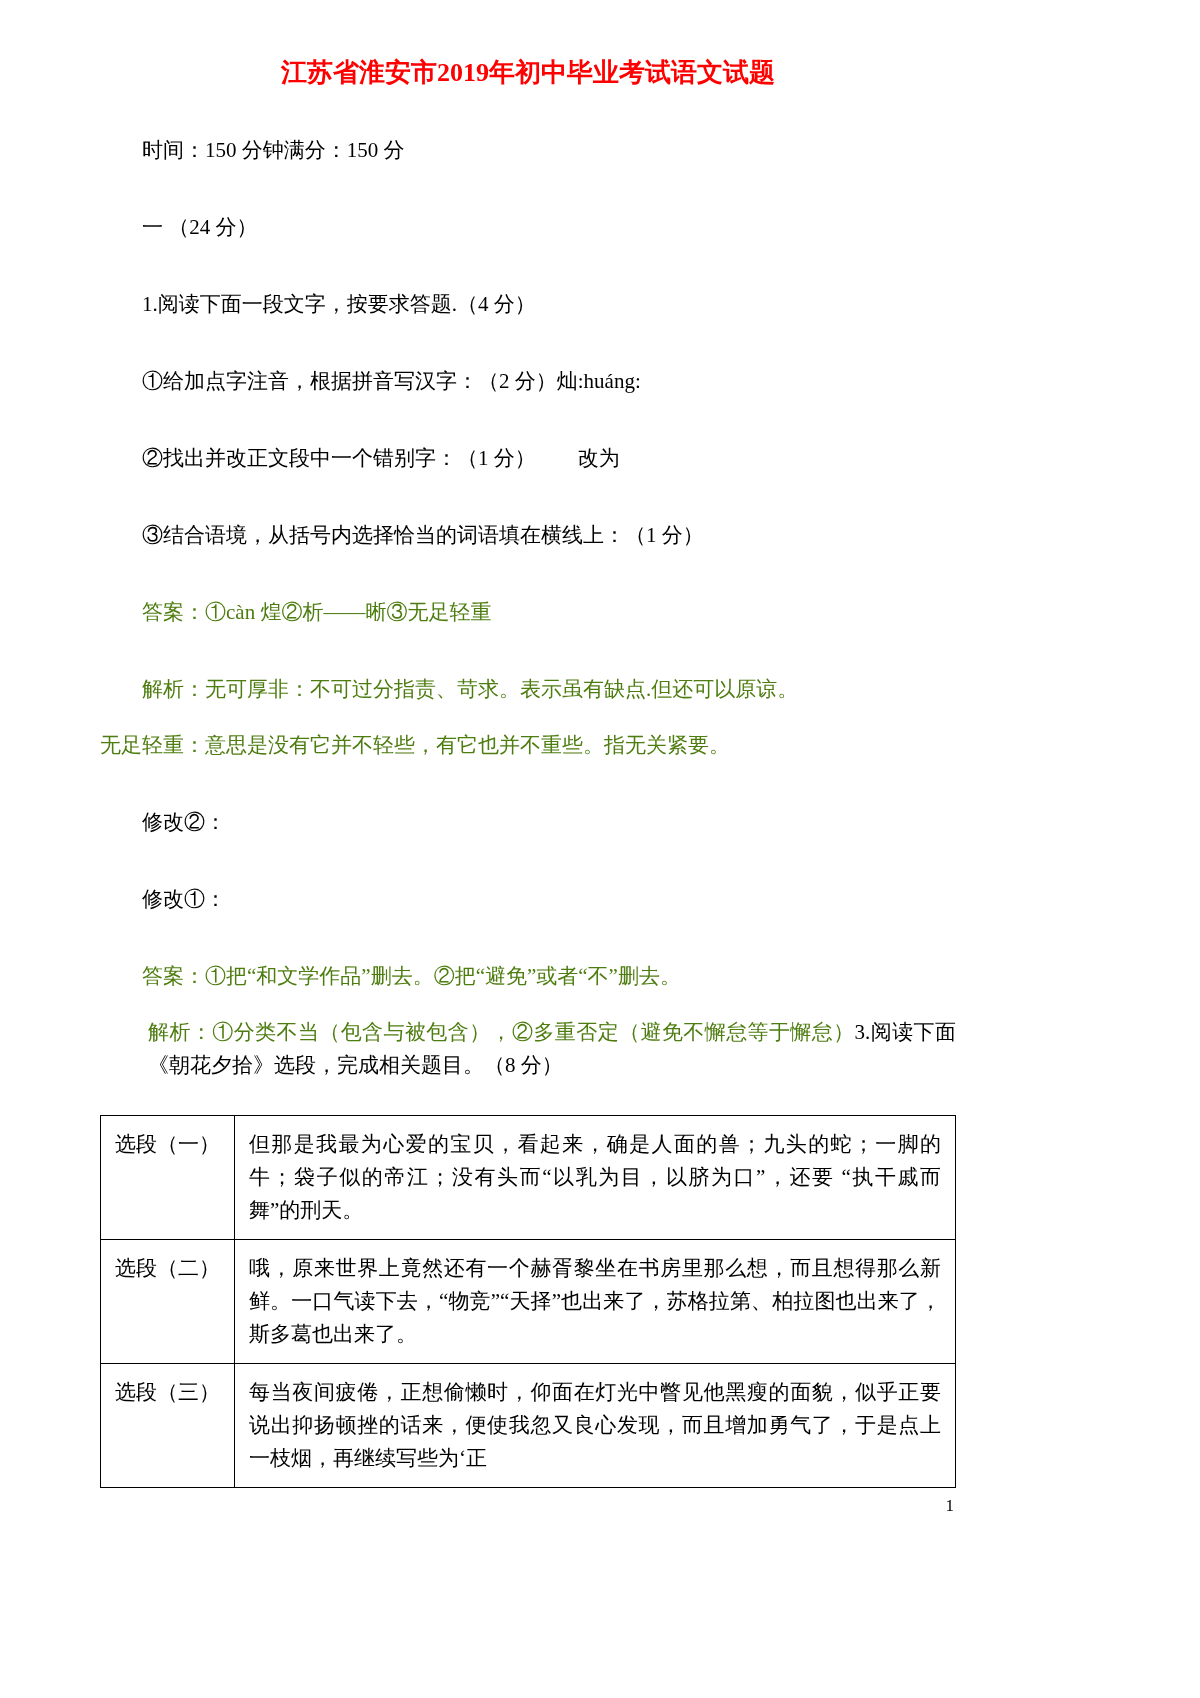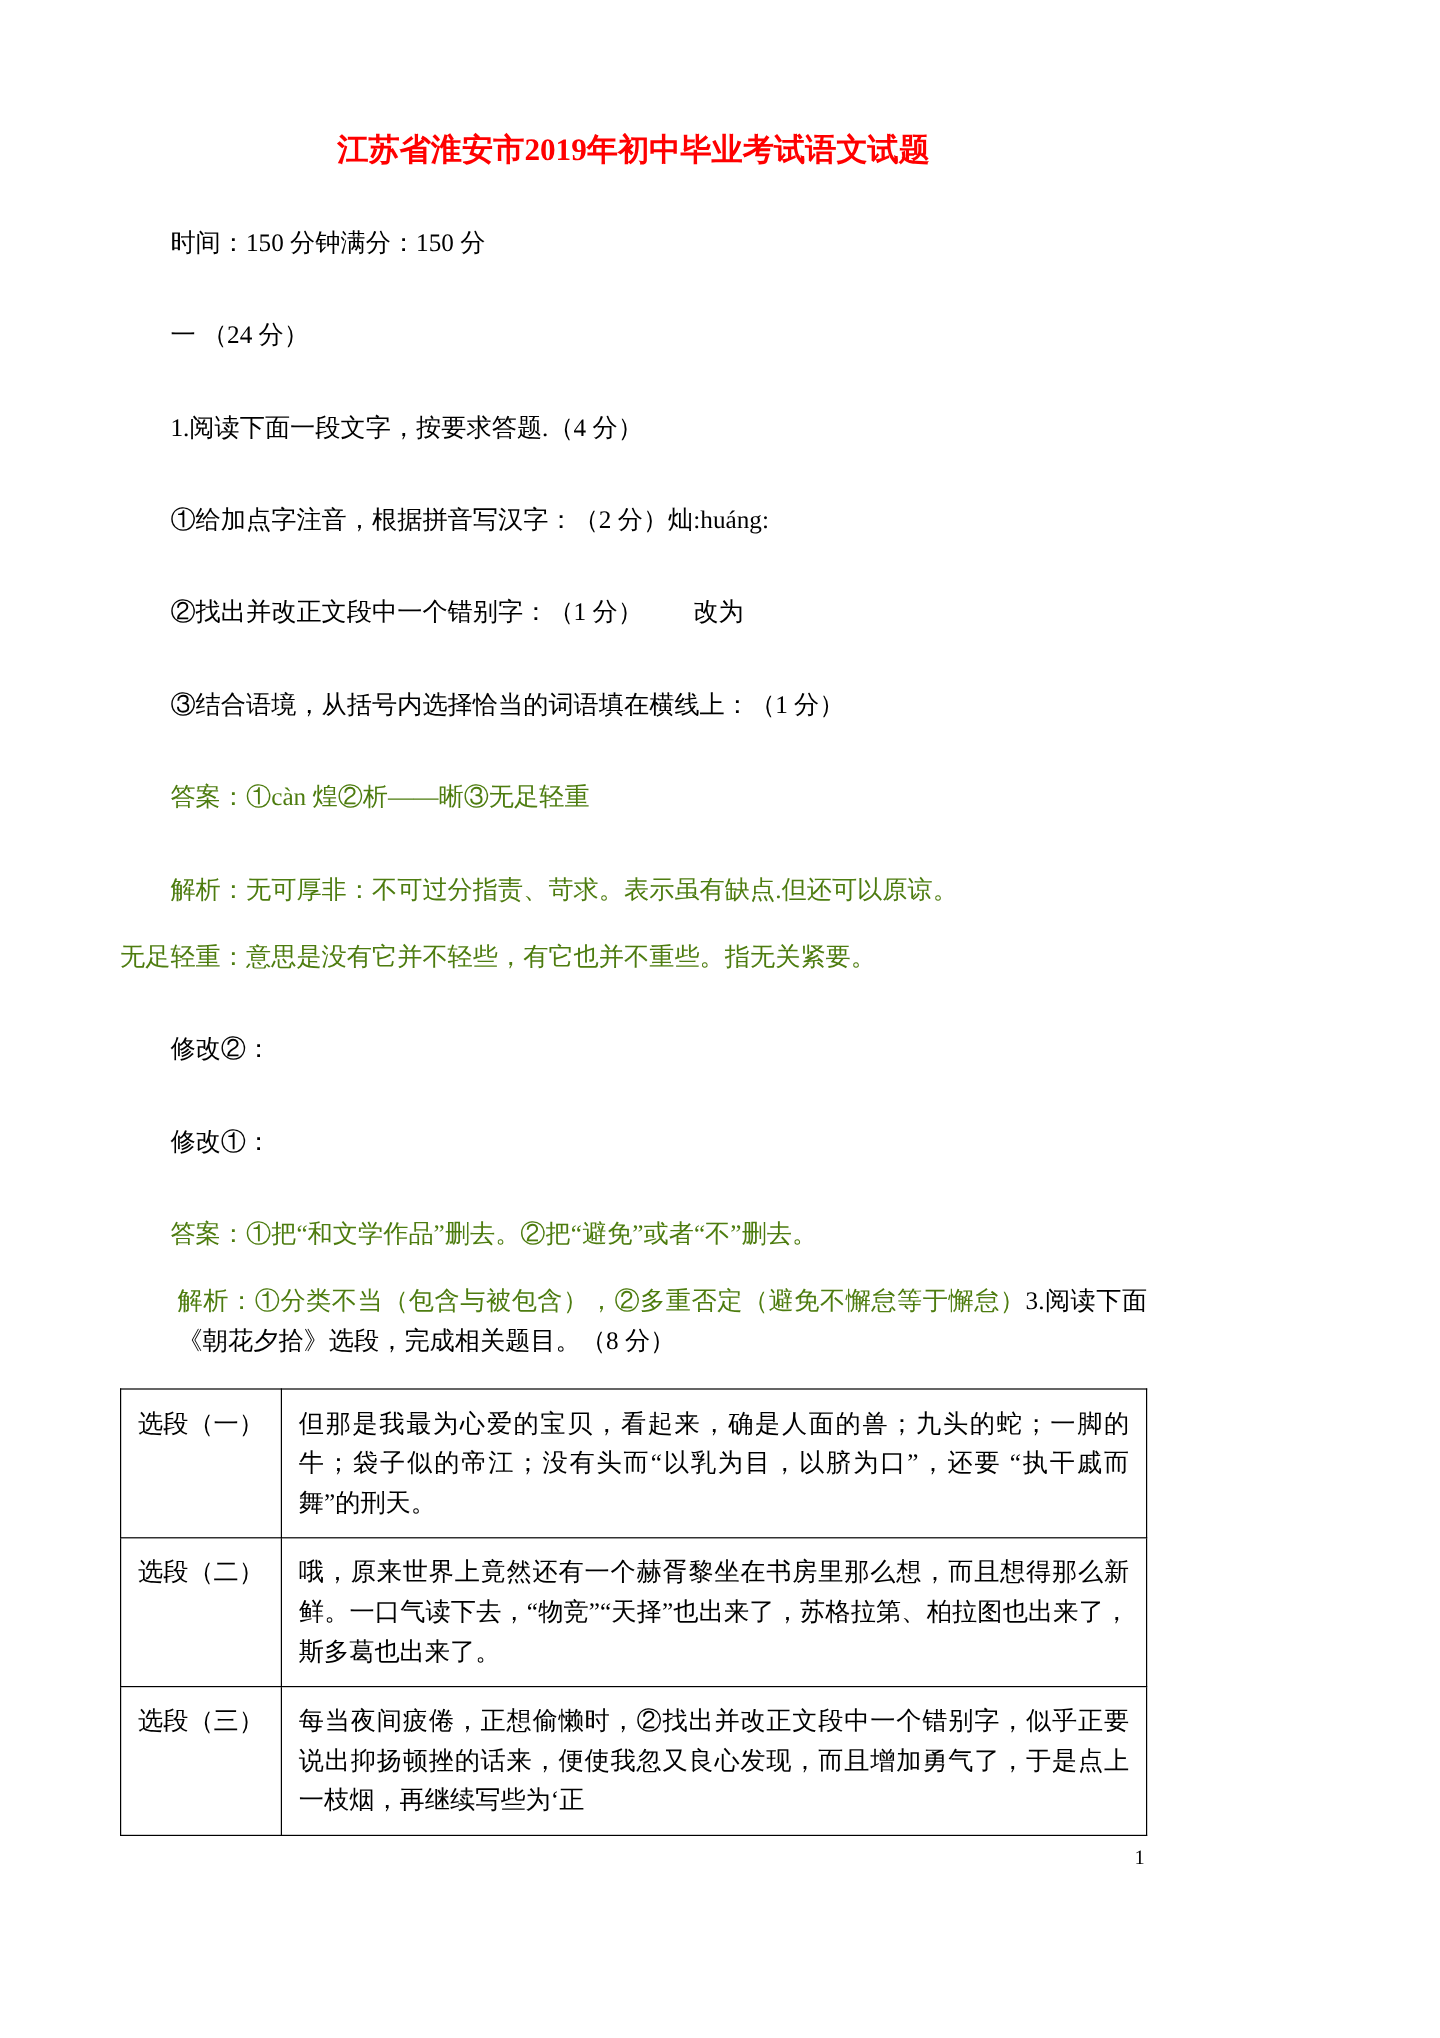--- a/index.html
+++ b/index.html
@@ -10,21 +10,21 @@
   body {
     width: 1200px;
     height: 1698px;
     overflow: hidden;
     font-family: "Liberation Serif", "DejaVu Serif", serif;
     color: #000000;
   }
   .page {
     box-sizing: border-box;
     width: 1056px;
-    padding: 108px 100px 0 100px;
+    padding: 56px 100px 0 100px;
   }
   .doc-title {
     font-size: 26px;
     font-weight: bold;
     color: #ff0000;
     text-align: center;
     margin: 0 0 30px 0;
     line-height: 1.3;
   }
   p {
@@ -47,21 +47,21 @@
     margin-left: -2px;
     bottom: -4px;
     width: 4px;
     height: 4px;
     border-radius: 50%;
     background: #000;
   }
   table.excerpts {
     width: 100%;
     border-collapse: collapse;
-    margin-top: 23px;
+    margin-top: 33px;
   }
   table.excerpts td {
     border: 1px solid #000;
     font-size: 21px;
     line-height: 33px;
     padding: 12px 14px;
     vertical-align: top;
     text-align: justify;
   }
   td.excerpt-label {
@@ -117,20 +117,20 @@
       <tr>
         <td class="excerpt-label">选段（一）</td>
         <td>但那是我最为心爱的宝贝，看起来，确是人面的兽；九头的蛇；一脚的牛；袋子似的帝江；没有头而“以乳为目，以脐为口”，还要 “执干戚而舞”的刑天。</td>
       </tr>
       <tr>
         <td class="excerpt-label">选段（二）</td>
         <td>哦，原来世界上竟然还有一个赫胥黎坐在书房里那么想，而且想得那么新鲜。一口气读下去，“物竞”“天择”也出来了，苏格拉第、柏拉图也出来了，斯多葛也出来了。</td>
       </tr>
       <tr>
         <td class="excerpt-label">选段（三）</td>
-        <td>每当夜间疲倦，正想偷懒时，②找出并改正文段中一个错别字，似乎正要说出抑扬顿挫的话来，便使我忽又良心发现，而且增加勇气了，于是点上一枝烟，再继续写些为‘正</td>
+        <td>每当夜间疲倦，正想偷懒时，仰面在灯光中瞥见他黑瘦的面貌，似乎正要说出抑扬顿挫的话来，便使我忽又良心发现，而且增加勇气了，于是点上一枝烟，再继续写些为‘正</td>
       </tr>
     </tbody>
   </table>
 
   <div class="page-num">1</div>
 
 </div>
 
 </body></html>

